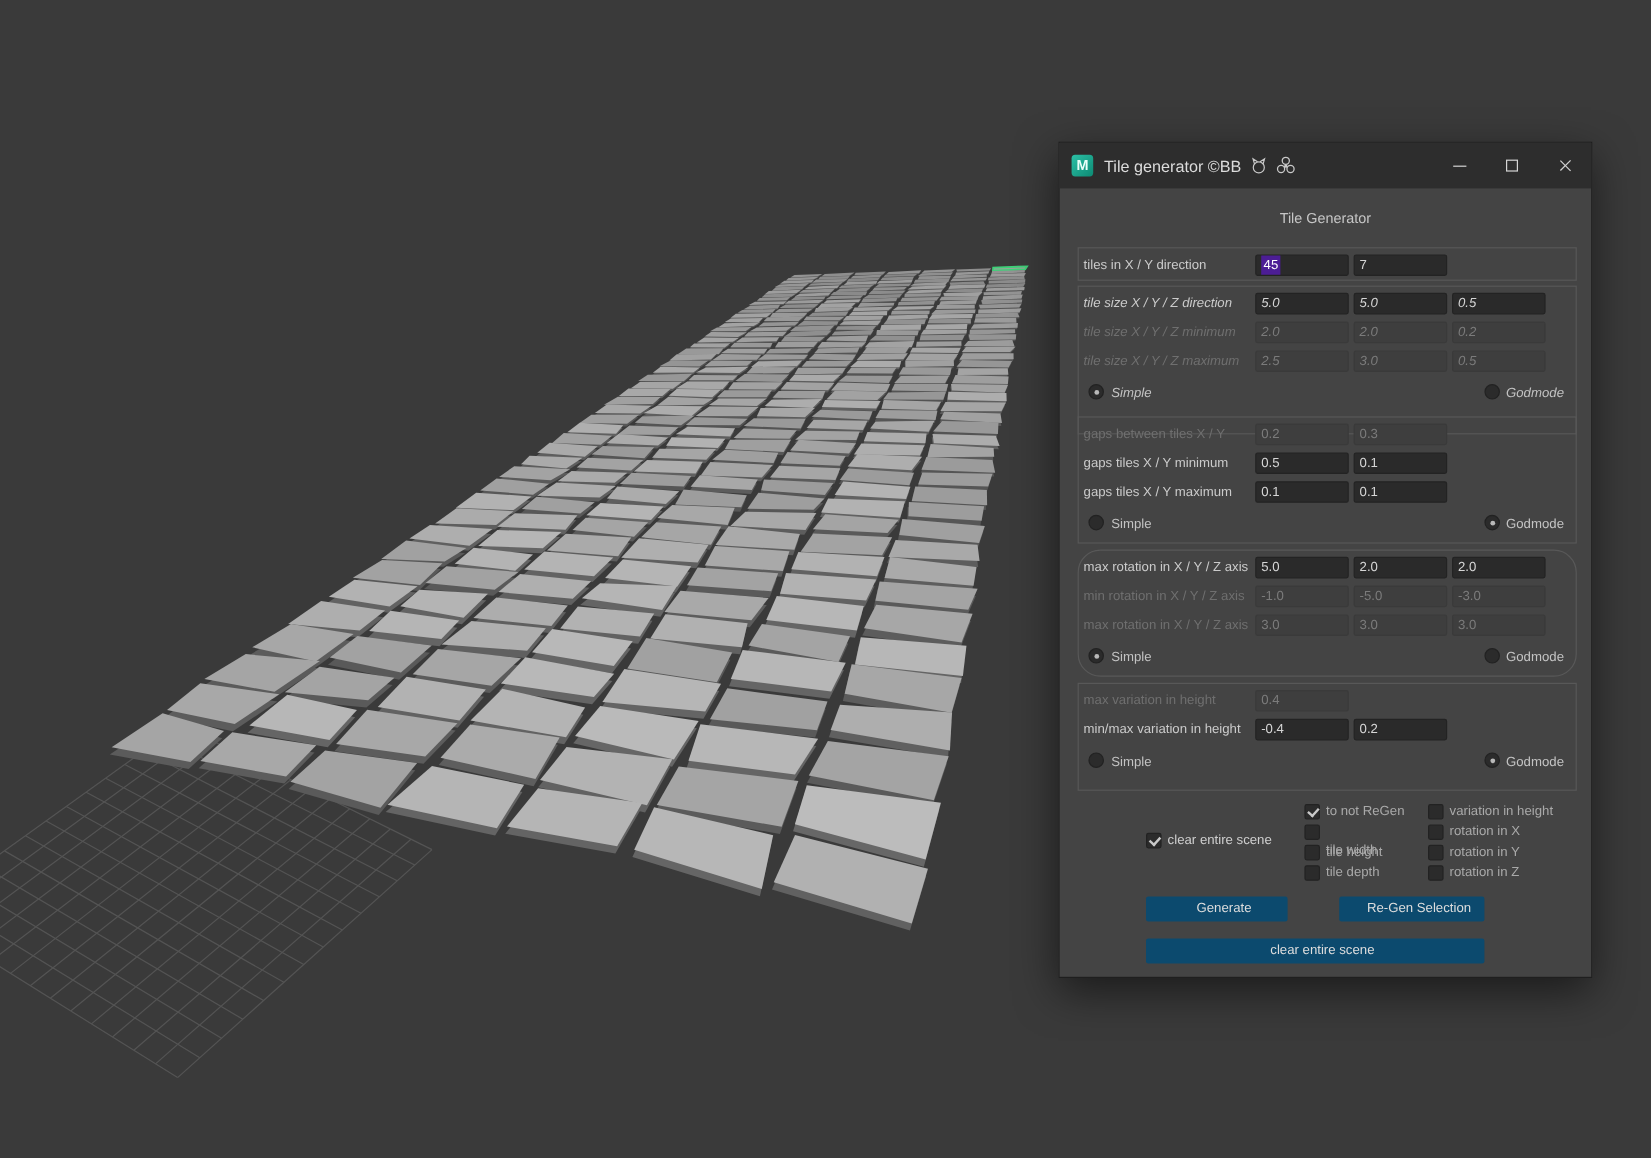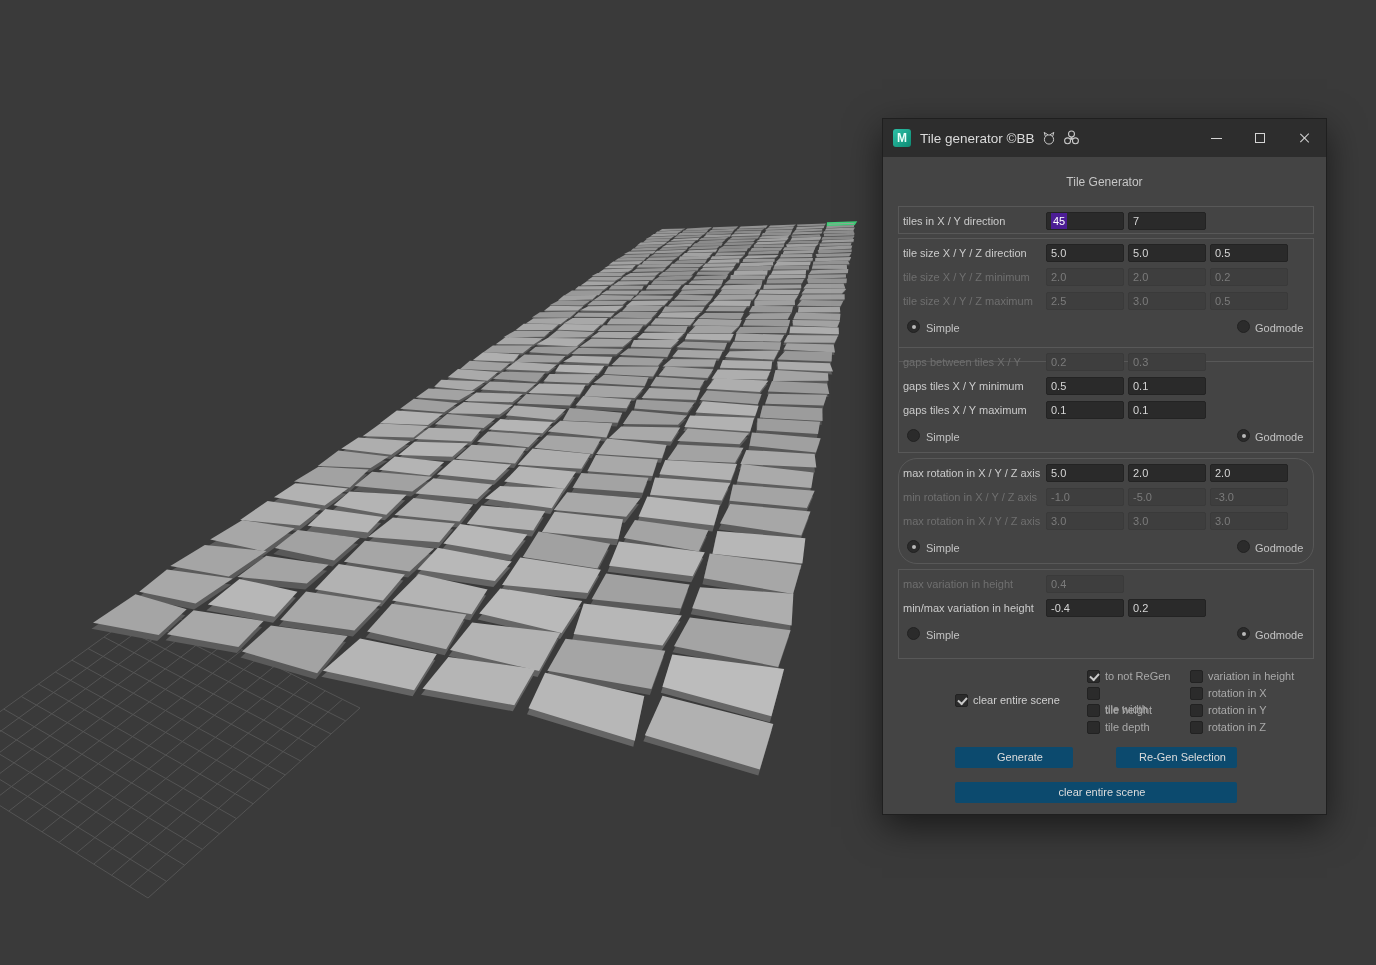--- a/index.html
+++ b/index.html
@@ -787,21 +787,21 @@
   <div class="hdr">Tile Generator</div>
 
   <div class="section" style="top:87px;height:28px;">
     <div class="row">
       <span class="lbl">tiles in X / Y direction</span>
       <span class="field f1"><span class="sel">45</span></span>
       <span class="field f2">7</span>
     </div>
   </div>
 
-  <div class="section" style="top:119px;height:124px;">
+  <div class="section" style="top:119px;height:124px;font-style:italic;">
     <div class="row">
       <span class="lbl">tile size X / Y / Z direction</span>
       <span class="field f1">5.0</span>
       <span class="field f2">5.0</span>
       <span class="field f3">0.5</span>
     </div>
     <div class="row disabled">
       <span class="lbl">tile size X / Y / Z minimum</span>
       <span class="field f1">2.0</span>
       <span class="field f2">2.0</span>

